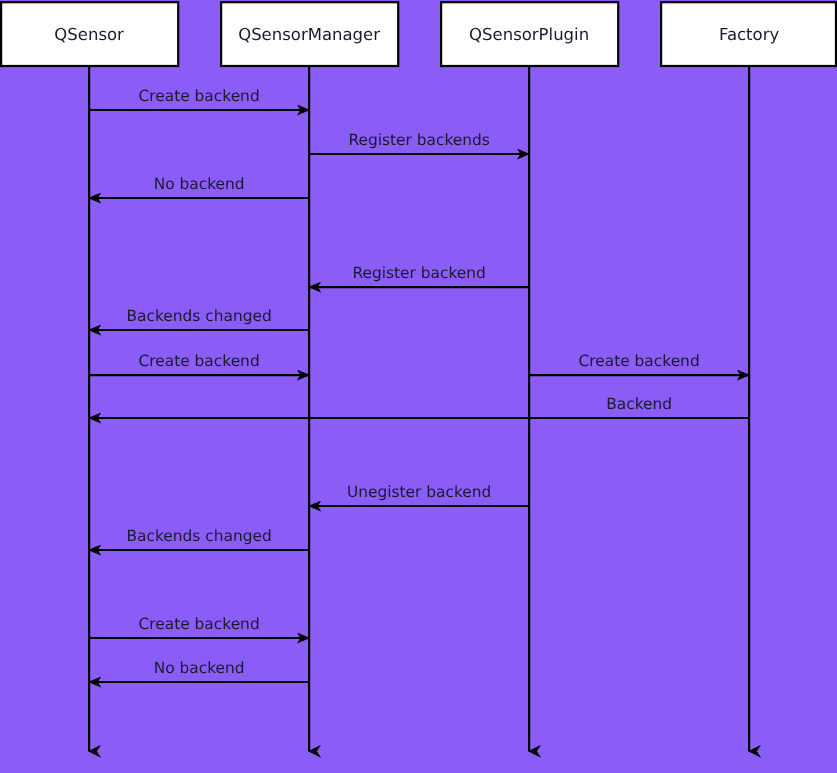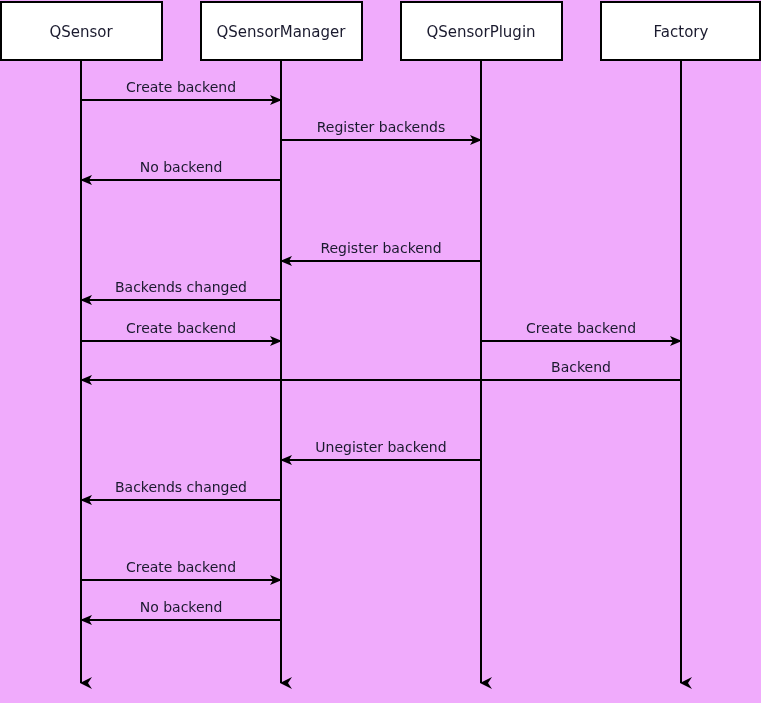--- a/index.html
+++ b/index.html
@@ -7,21 +7,21 @@
     padding: 0;
     background: #ffffff;
   }
   body {
     font-family: "DejaVu Sans", sans-serif;
   }
   #diagram-root {
     position: relative;
     width: 761px;
     height: 703px;
-    background: #f0abfc;
+    background: #8b5cf6;
     overflow: hidden;
   }
   #sequence-svg {
     display: block;
     width: 761px;
     height: 703px;
   }
   .participant-box {
     fill: #ffffff;
     stroke: #000000;

